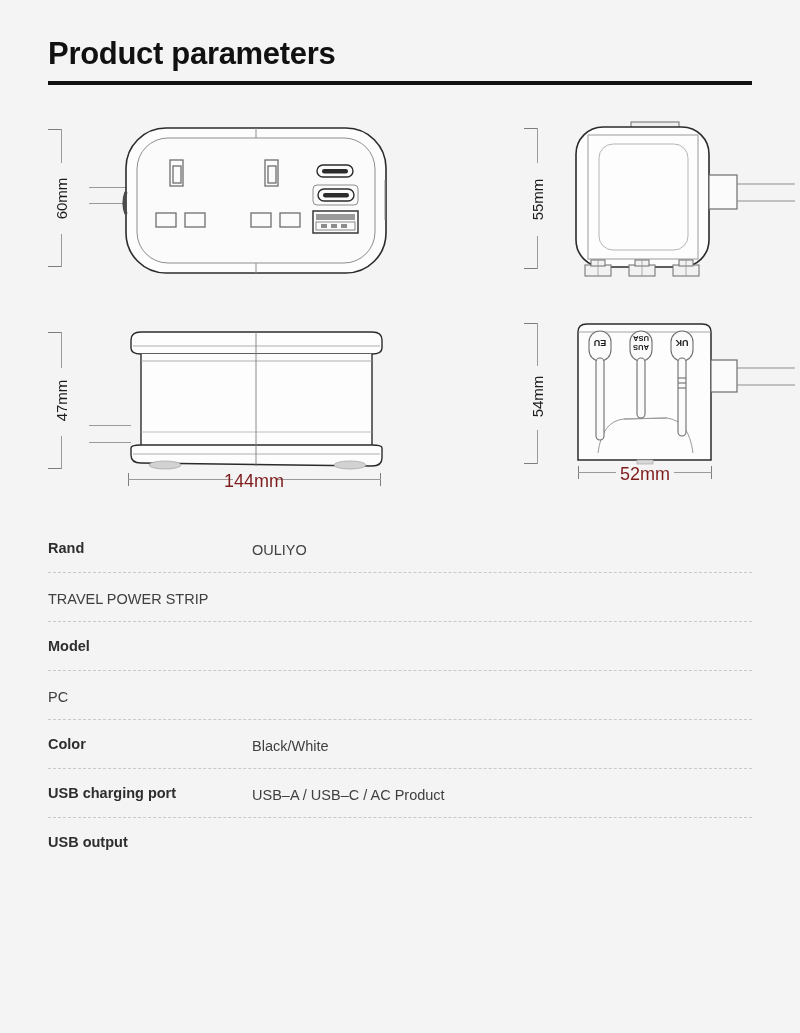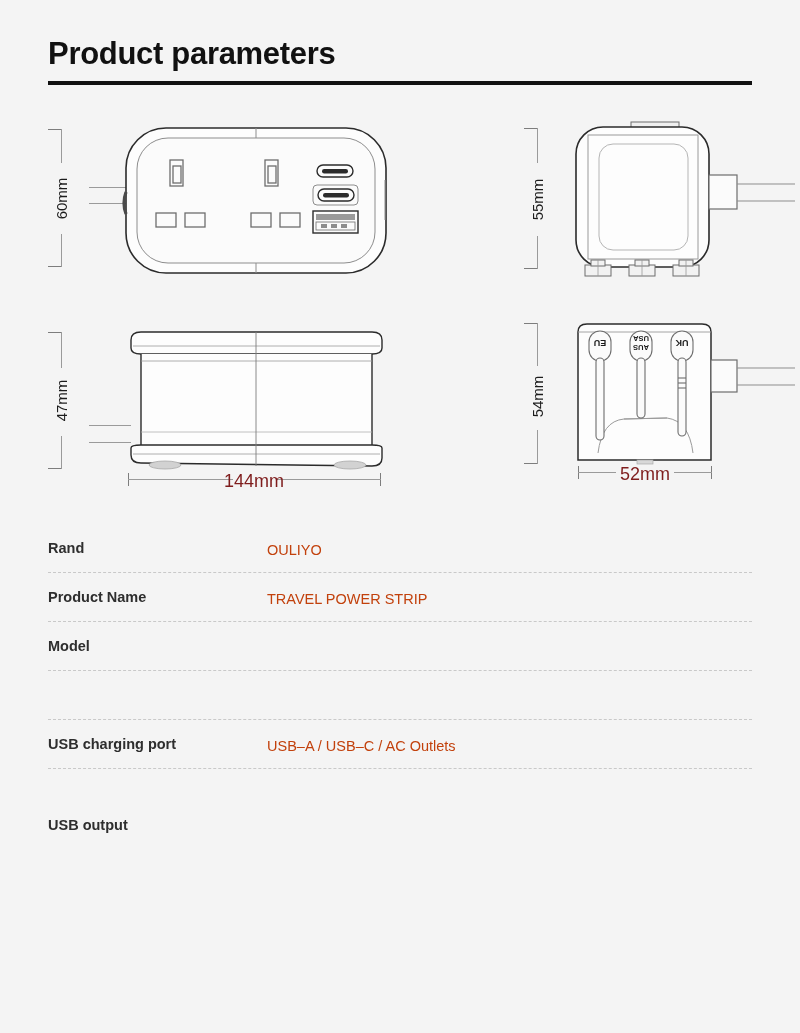--- a/index.html
+++ b/index.html
@@ -93,45 +93,44 @@
     top: 524px;
     width: 704px;
   }
   .spec-row {
     position: relative;
     border-bottom: 1px dashed #c9c9c9;
     padding: 0;
     display: flex;
     align-items: flex-start;
     min-height: 48px;
-    gap: 15px;
   }
   .spec-row:last-child {
     border-bottom: none;
   }
   .spec-label {
     width: 204px;
     flex: none;
     font-size: 14.5px;
     font-weight: bold;
     color: #2e2e2e;
     padding-top: 16px;
   }
   .spec-value {
     flex: 1;
     font-size: 14.5px;
-    color: #c2410c;
+    color: #404040;
     padding-top: 16px;
     line-height: 1.5;
   }
   .spec-value .line2 {
     display: block;
     margin-top: 24px;
   }
-  .row-tall { min-height: 96px; align-items: center; }
+  .row-tall { min-height: 96px; }
 </style>
 </head>
 <body>
 
 <div id="header">
   <div id="page-title">Product parameters</div>
   <div id="title-rule"></div>
 </div>
 
 <div id="diagrams">
@@ -336,36 +335,40 @@
 </div>
 
 <div id="spec-table">
 
   <div class="spec-row">
     <div class="spec-label">Rand</div>
     <div class="spec-value">OULIYO</div>
   </div>
 
   <div class="spec-row">
-    <div class="spec-label">Product Name</div>
     <div class="spec-value">TRAVEL POWER STRIP</div>
   </div>
 
   <div class="spec-row">
     <div class="spec-label">Model</div>
   </div>
 
   <div class="spec-row">
-  </div>
-
+    <div class="spec-value">PC</div>
+  </div>
+
+  <div class="spec-row">
+    <div class="spec-label">Color</div>
+    <div class="spec-value">Black/White</div>
+  </div>
 
 
   <div class="spec-row">
     <div class="spec-label">USB charging port</div>
-    <div class="spec-value">USB–A / USB–C / AC Outlets</div>
+    <div class="spec-value">USB–A / USB–C / AC Product</div>
   </div>
 
 
   <div class="spec-row row-tall">
     <div class="spec-label">USB output</div>
     <div class="spec-value">
     </div>
   </div>
 </div>
 

